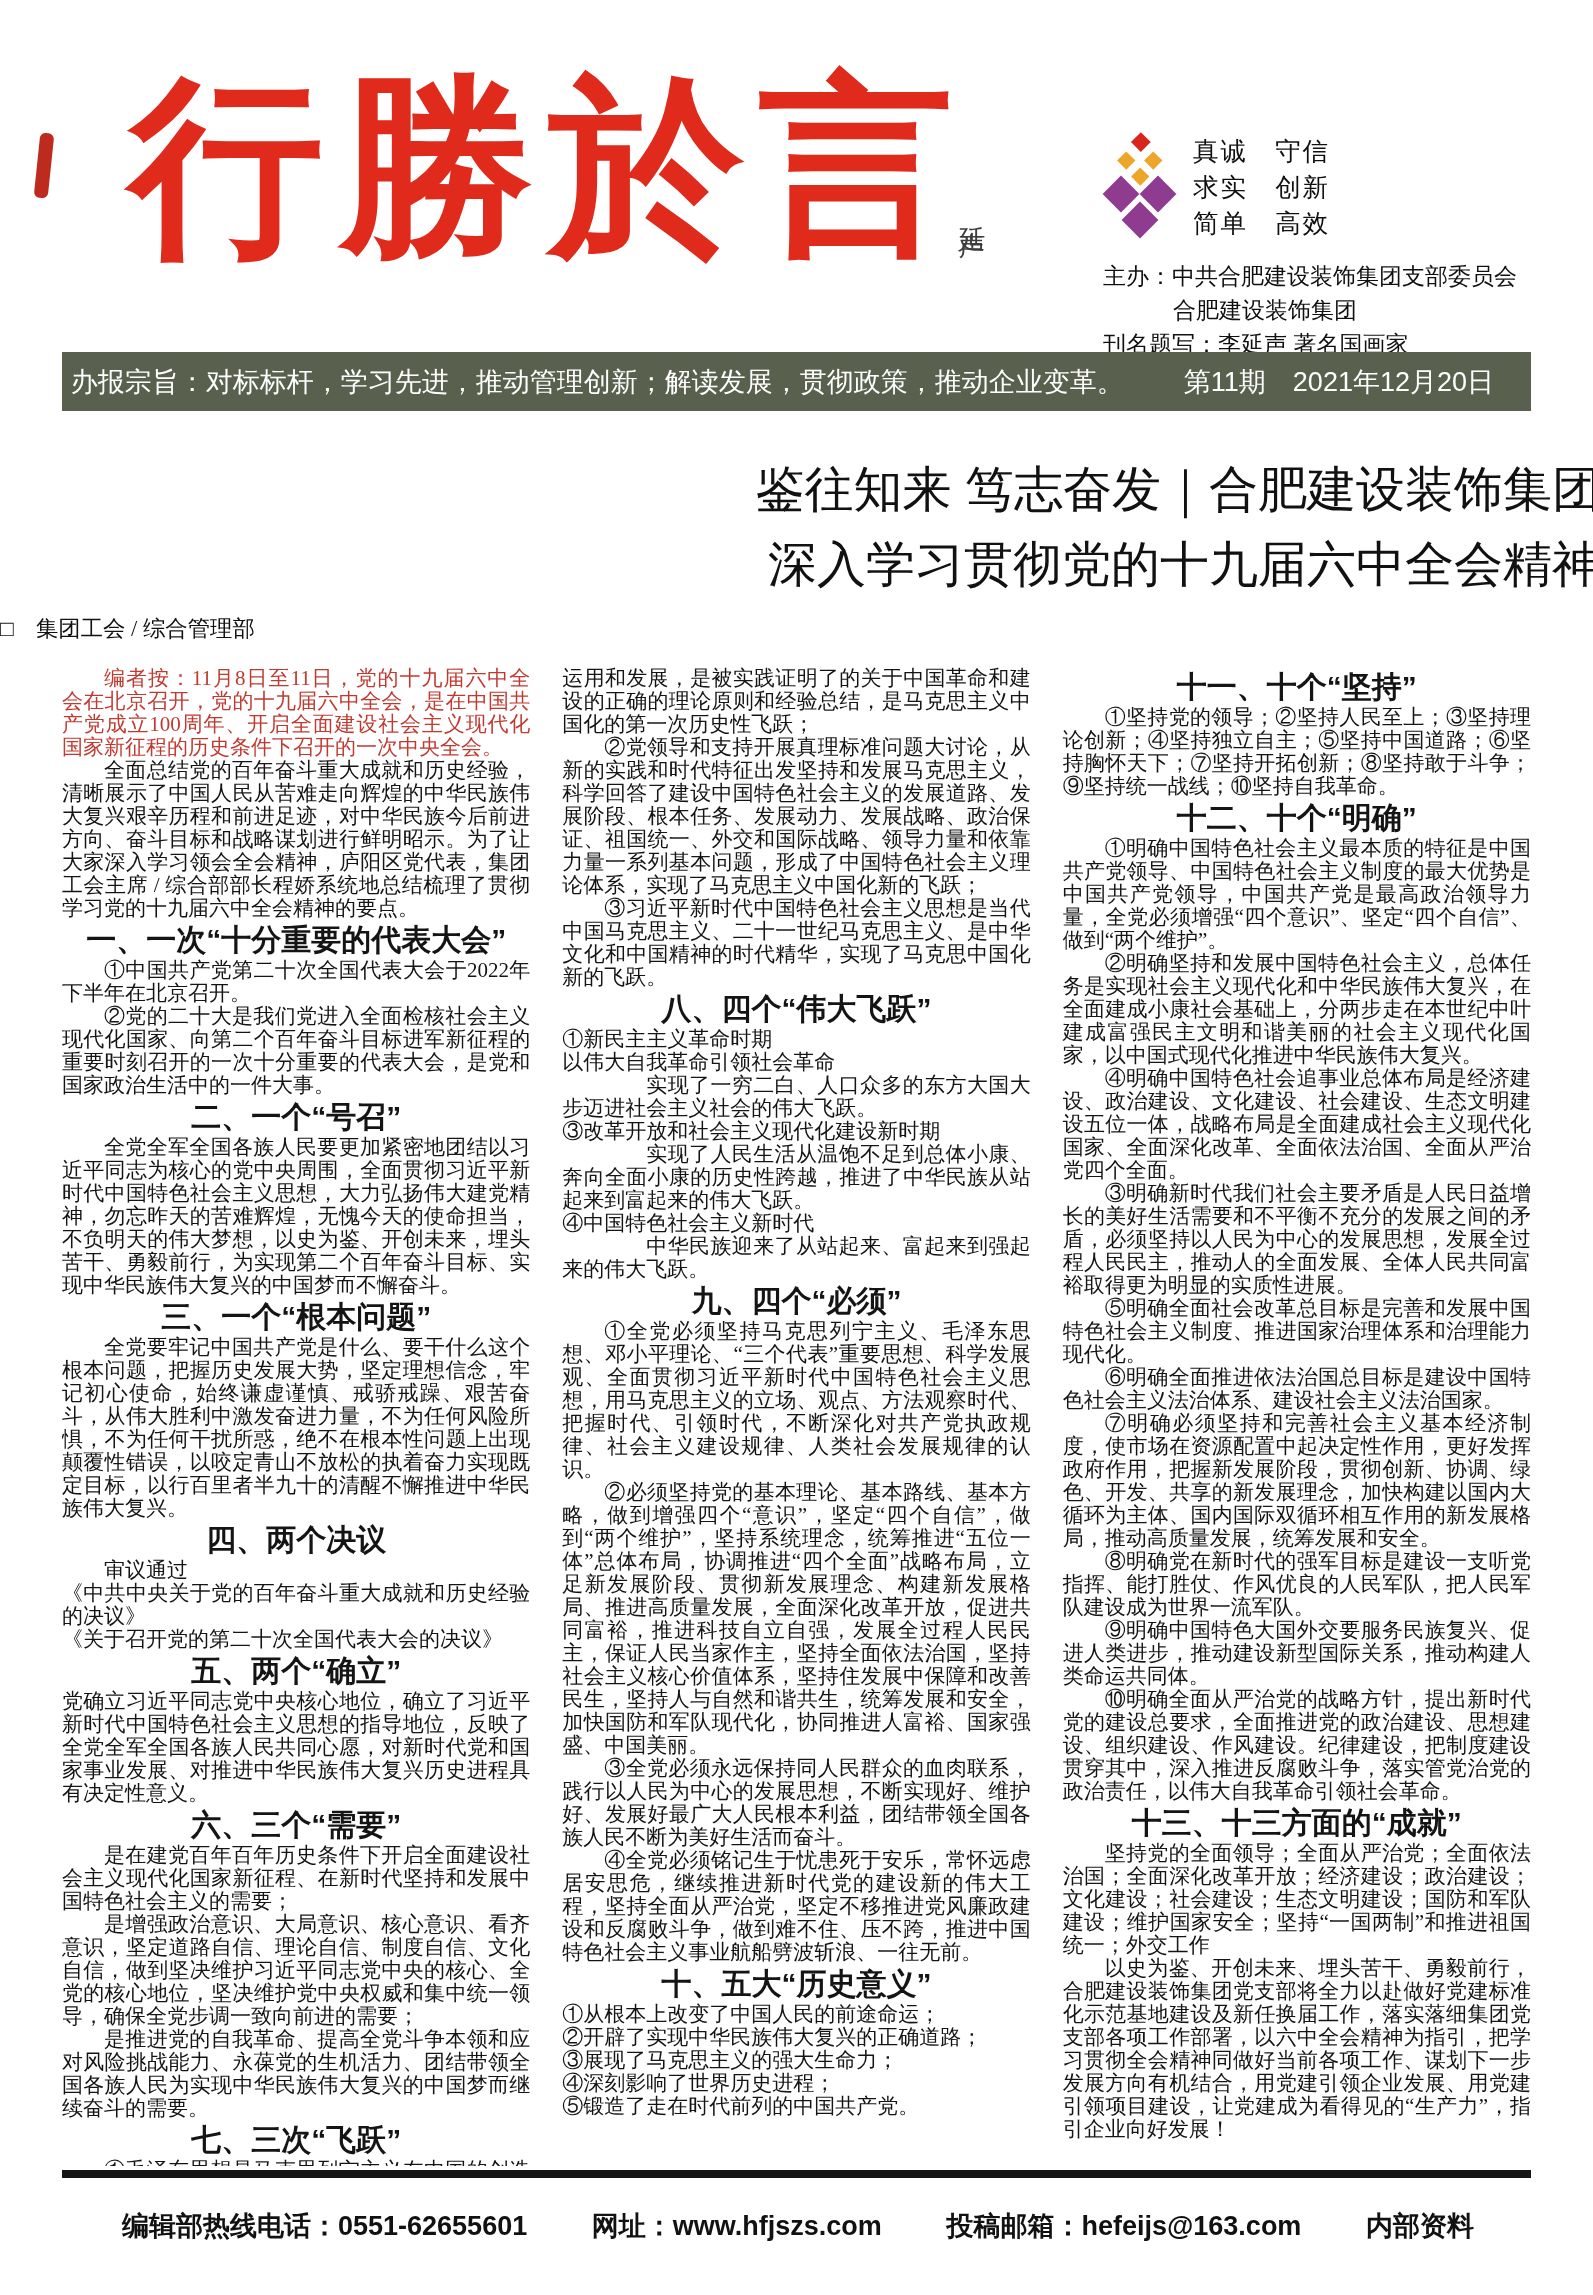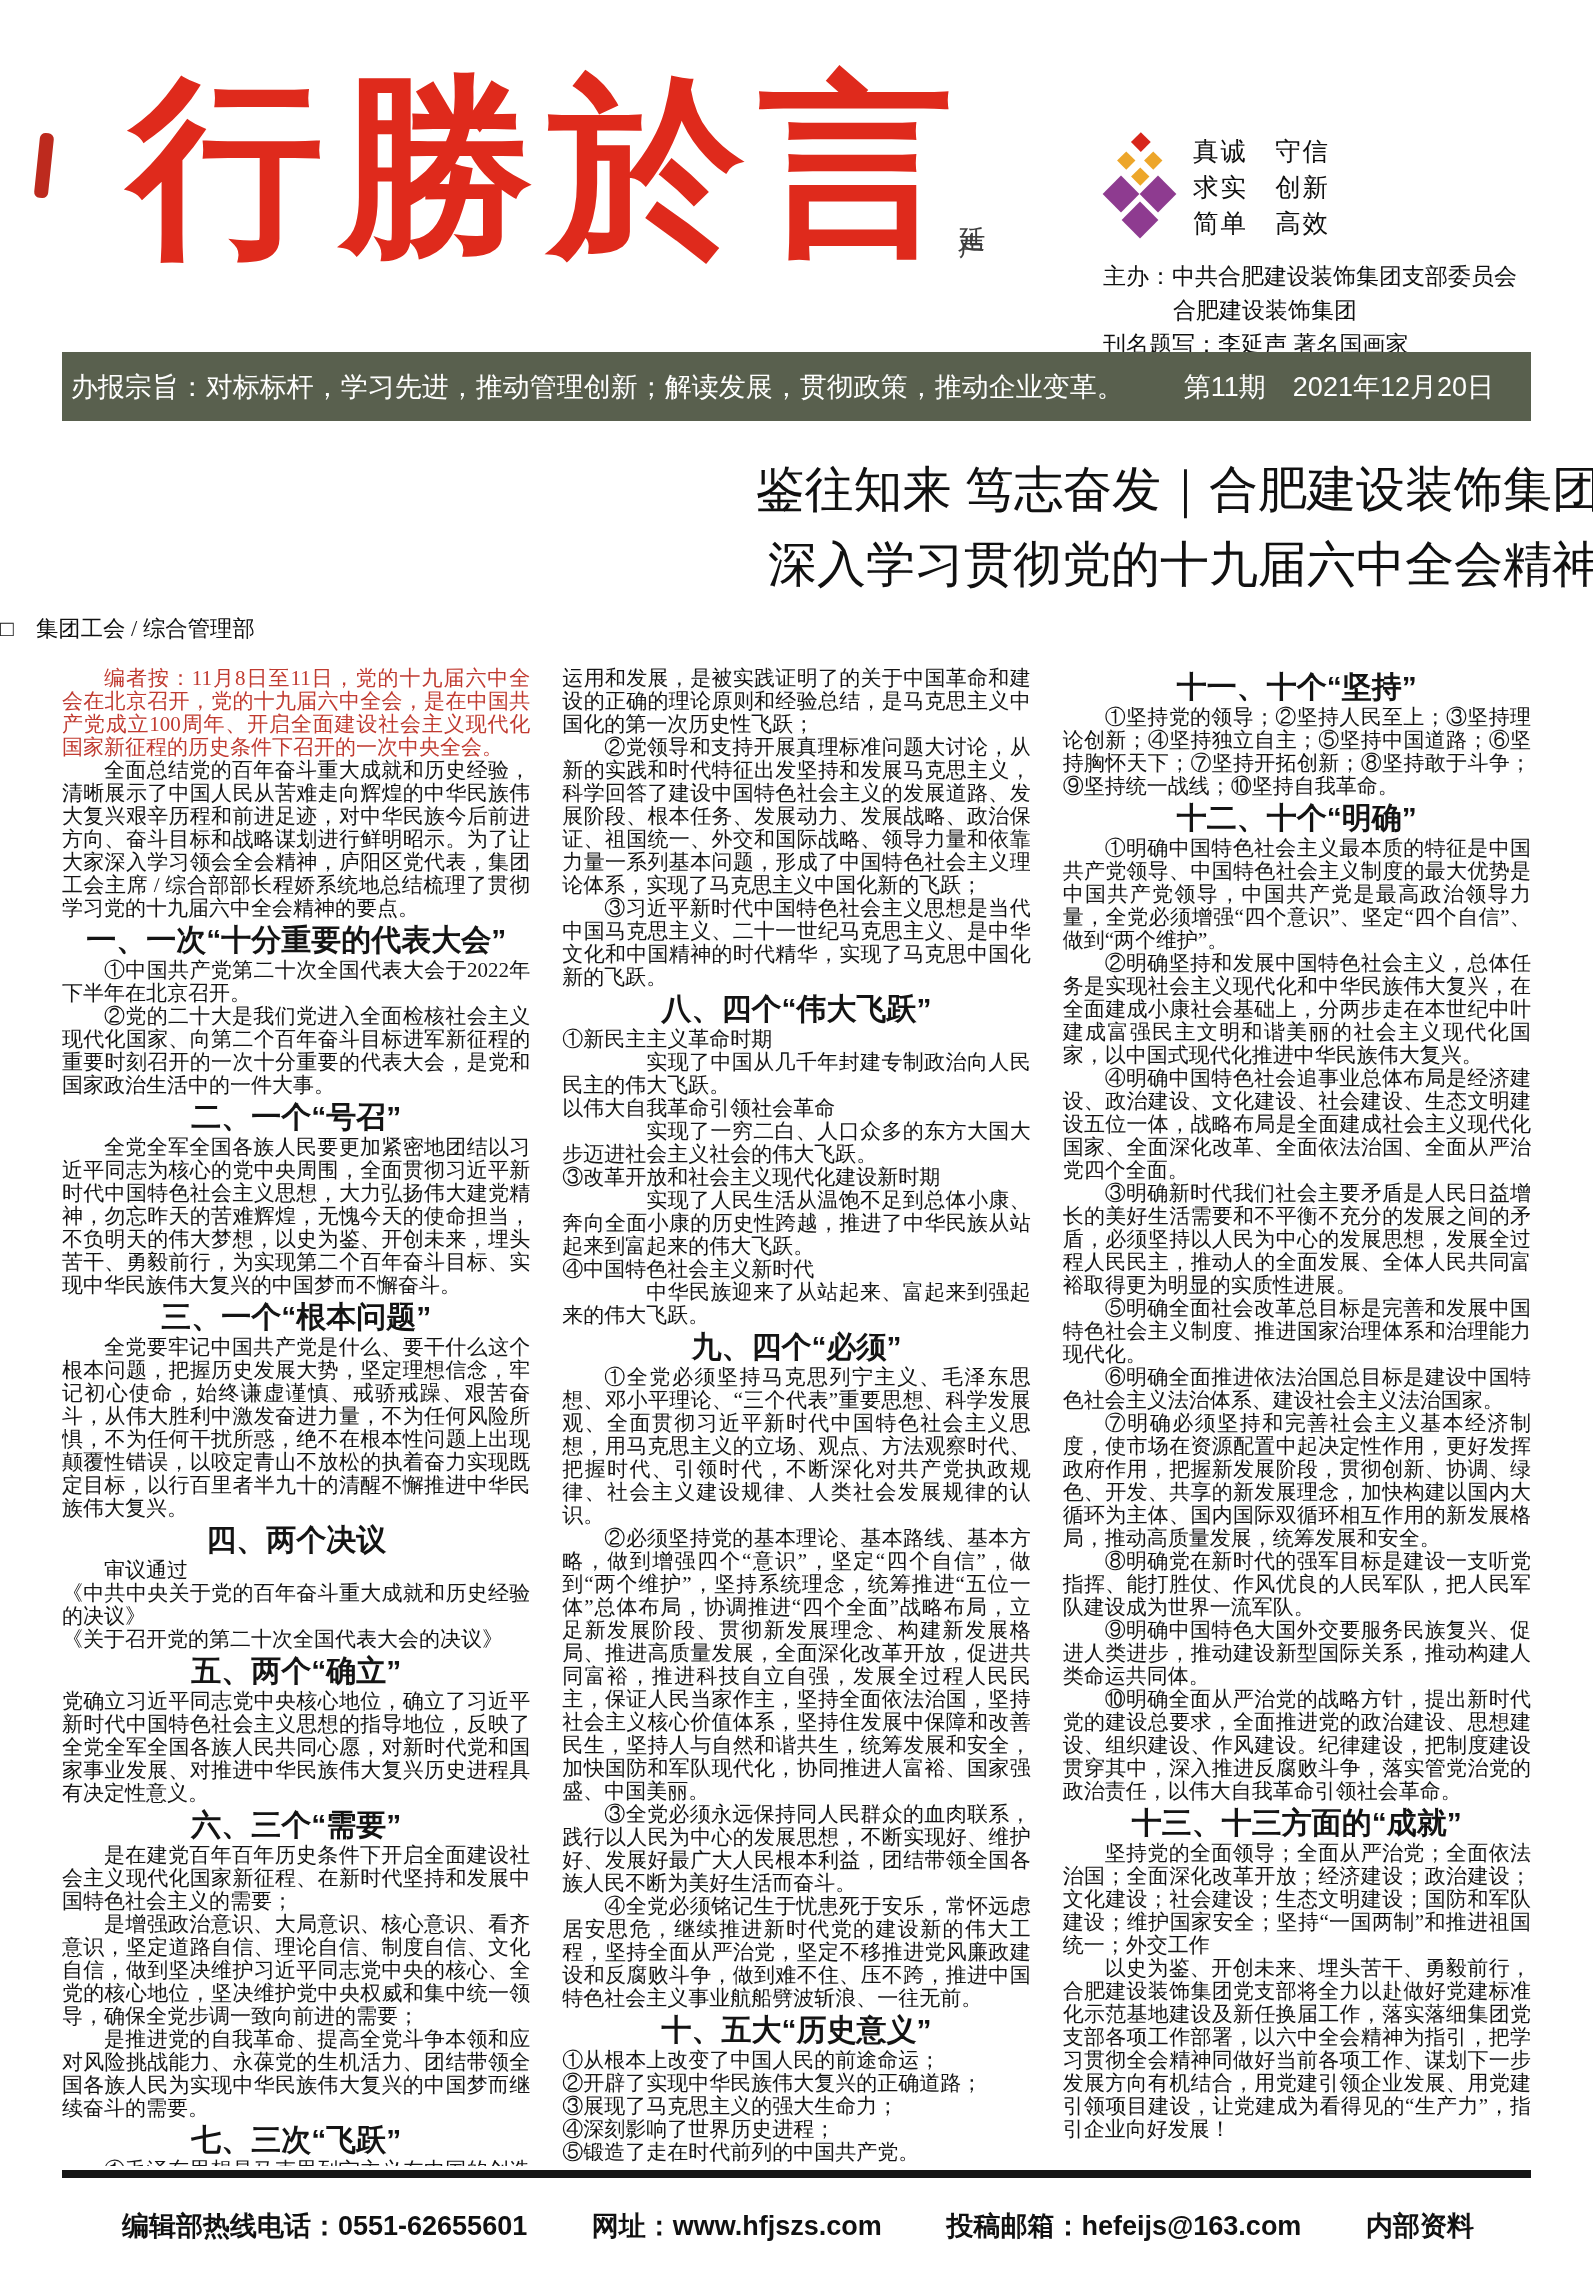--- a/index.html
+++ b/index.html
@@ -26,21 +26,21 @@
   .dm-o3{width:12.5px;height:12.5px;left:30.5px;top:40px;background:#eda62a;}
   .dm-p1{width:26px;height:26px;left:5px;top:51px;background:#8e3b90;}
   .dm-p2{width:26px;height:26px;left:42px;top:51px;background:#8e3b90;}
   .dm-p3{width:26px;height:26px;left:24px;top:77px;background:#8e3b90;}
   .slogan{font-size:25.5px;line-height:36px;letter-spacing:1.9px;color:#101010;padding-top:3.7px;}
   .organizer{margin-top:18.7px;font-size:23px;line-height:34px;color:#101010;}
   .org-row{white-space:nowrap;}
   .org-line2{padding-left:70px;}
 
   
-  .infobar{position:absolute;left:62px;top:352px;width:1469px;height:69px;background:#59604e;
+  .infobar{position:absolute;left:62px;top:352px;width:1469px;height:59px;background:#59604e;
         color:#fff;display:flex;align-items:center;justify-content:space-between;
         font-family:"Liberation Sans","DejaVu Sans",sans-serif;font-size:27px;
         box-sizing:border-box;padding:0 37px 0 8.7px;white-space:nowrap;}
 
   
   .article-title{position:absolute;left:8px;top:452px;width:100%;text-align:right;
         font-family:"Liberation Sans","DejaVu Sans",sans-serif;font-weight:normal;
         font-size:49px;line-height:75px;color:#111;}
   .byline{position:absolute;left:0;top:613px;width:100%;text-align:left;font-size:22.4px;color:#111;}
 
@@ -131,21 +131,20 @@
         <p class="para">是推进党的自我革命、提高全党斗争本领和应对风险挑战能力、永葆党的生机活力、团结带领全国各族人民为实现中华民族伟大复兴的中国梦而继续奋斗的需要。</p>
         <h2 class="sec-heading">七、三次“飞跃”</h2>
         <p class="para">①毛泽东思想是马克思列宁主义在中国的创造性</p>
       </div>
     <div class="col">
         <p class="para ni">运用和发展，是被实践证明了的关于中国革命和建设的正确的理论原则和经验总结，是马克思主义中国化的第一次历史性飞跃；</p>
         <p class="para">②党领导和支持开展真理标准问题大讨论，从新的实践和时代特征出发坚持和发展马克思主义，科学回答了建设中国特色社会主义的发展道路、发展阶段、根本任务、发展动力、发展战略、政治保证、祖国统一、外交和国际战略、领导力量和依靠力量一系列基本问题，形成了中国特色社会主义理论体系，实现了马克思主义中国化新的飞跃；</p>
         <p class="para">③习近平新时代中国特色社会主义思想是当代中国马克思主义、二十一世纪马克思主义、是中华文化和中国精神的时代精华，实现了马克思中国化新的飞跃。</p>
         <h2 class="sec-heading">八、四个“伟大飞跃”</h2>
         <p class="para ni">①新民主主义革命时期</p>
-        <p class="para di">实现了中国从几千年封建专制政治向人民民主的伟大飞跃。</p>
         <p class="para ni">以伟大自我革命引领社会革命</p>
         <p class="para di">实现了一穷二白、人口众多的东方大国大步迈进社会主义社会的伟大飞跃。</p>
         <p class="para ni">③改革开放和社会主义现代化建设新时期</p>
         <p class="para di">实现了人民生活从温饱不足到总体小康、奔向全面小康的历史性跨越，推进了中华民族从站起来到富起来的伟大飞跃。</p>
         <p class="para ni">④中国特色社会主义新时代</p>
         <p class="para di">中华民族迎来了从站起来、富起来到强起来的伟大飞跃。</p>
         <h2 class="sec-heading">九、四个“必须”</h2>
         <p class="para">①全党必须坚持马克思列宁主义、毛泽东思想、邓小平理论、“三个代表”重要思想、科学发展观、全面贯彻习近平新时代中国特色社会主义思想，用马克思主义的立场、观点、方法观察时代、把握时代、引领时代，不断深化对共产党执政规律、社会主义建设规律、人类社会发展规律的认识。</p>
         <p class="para">②必须坚持党的基本理论、基本路线、基本方略，做到增强四个“意识”，坚定“四个自信”，做到“两个维护”，坚持系统理念，统筹推进“五位一体”总体布局，协调推进“四个全面”战略布局，立足新发展阶段、贯彻新发展理念、构建新发展格局、推进高质量发展，全面深化改革开放，促进共同富裕，推进科技自立自强，发展全过程人民民主，保证人民当家作主，坚持全面依法治国，坚持社会主义核心价值体系，坚持住发展中保障和改善民生，坚持人与自然和谐共生，统筹发展和安全，加快国防和军队现代化，协同推进人富裕、国家强盛、中国美丽。</p>
         <p class="para">③全党必须永远保持同人民群众的血肉联系，践行以人民为中心的发展思想，不断实现好、维护好、发展好最广大人民根本利益，团结带领全国各族人民不断为美好生活而奋斗。</p>

